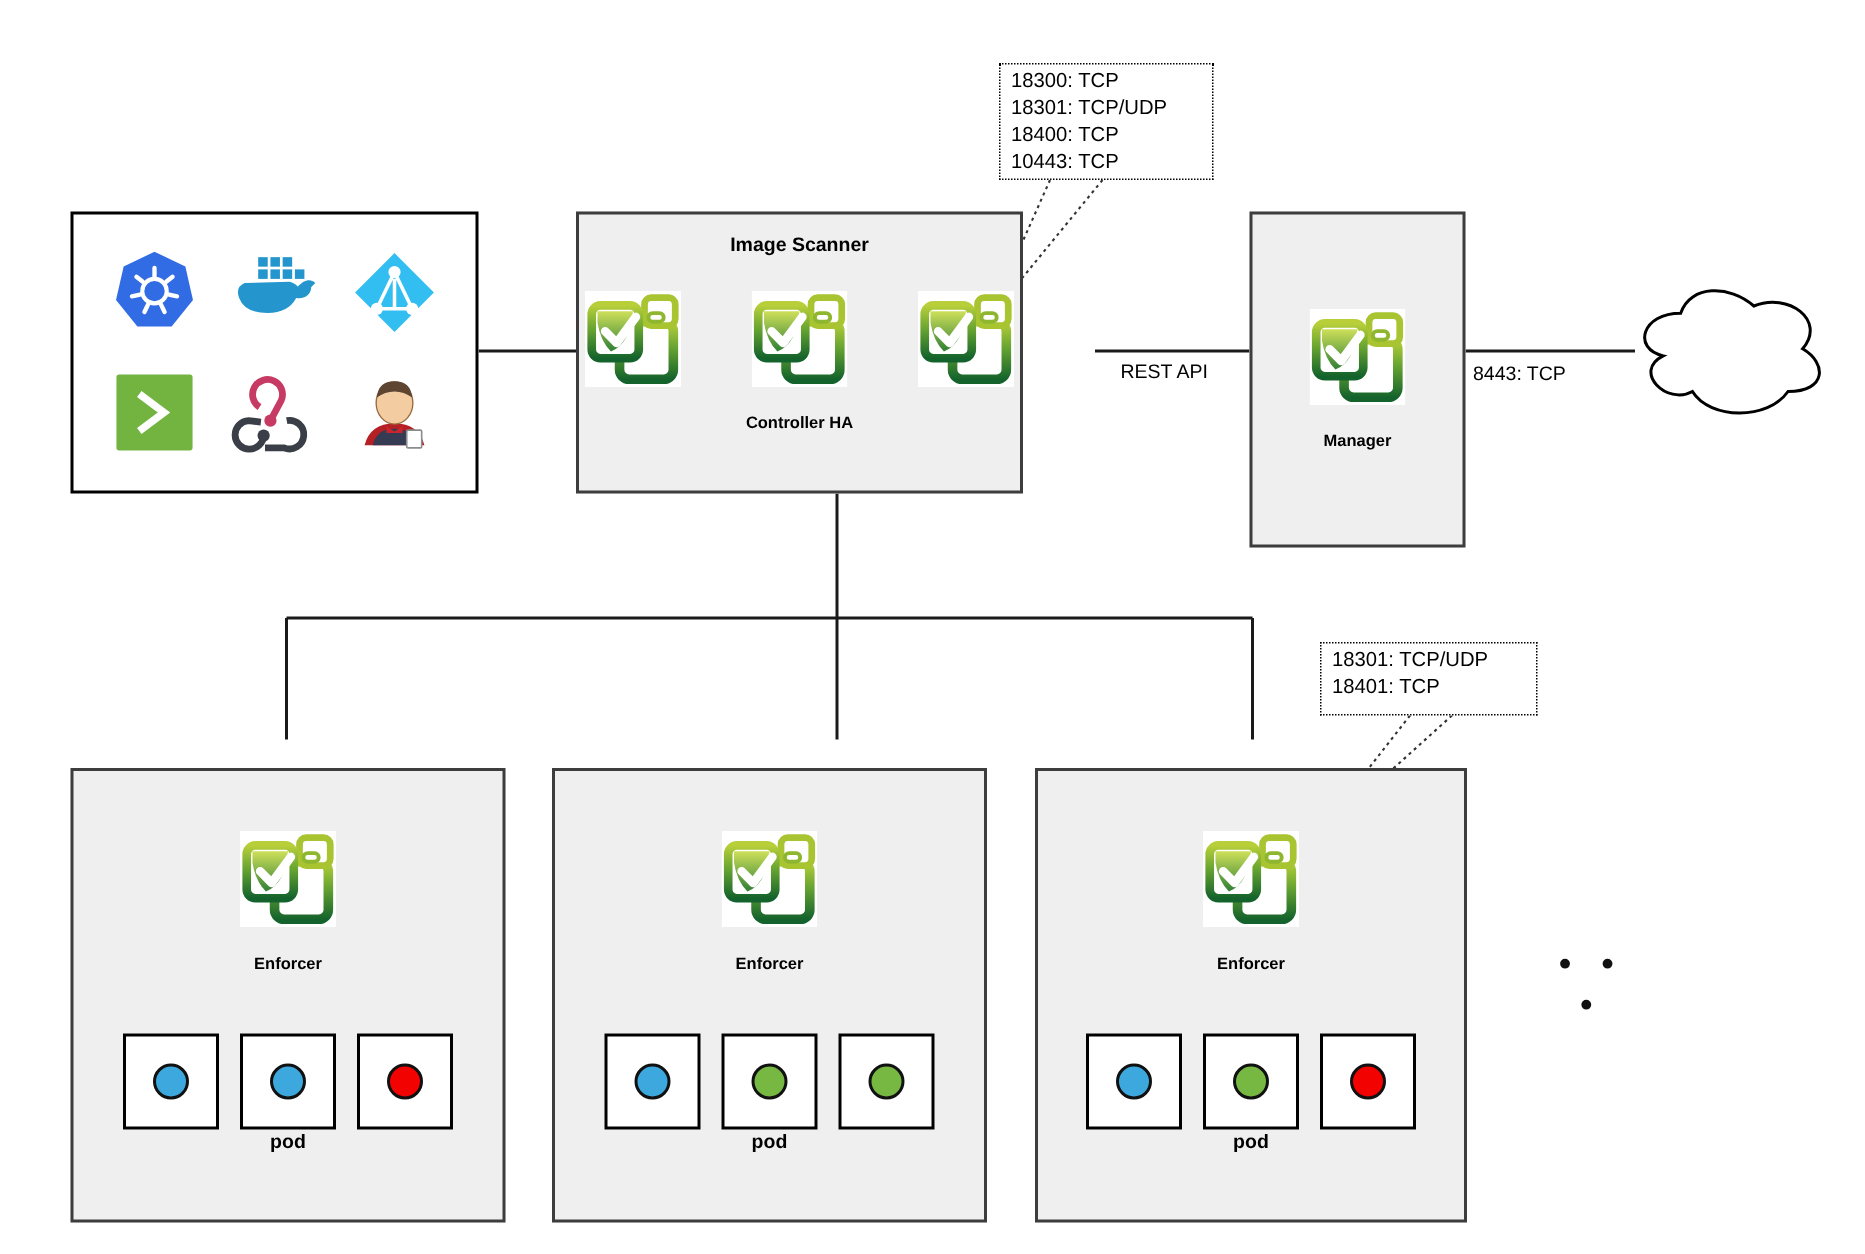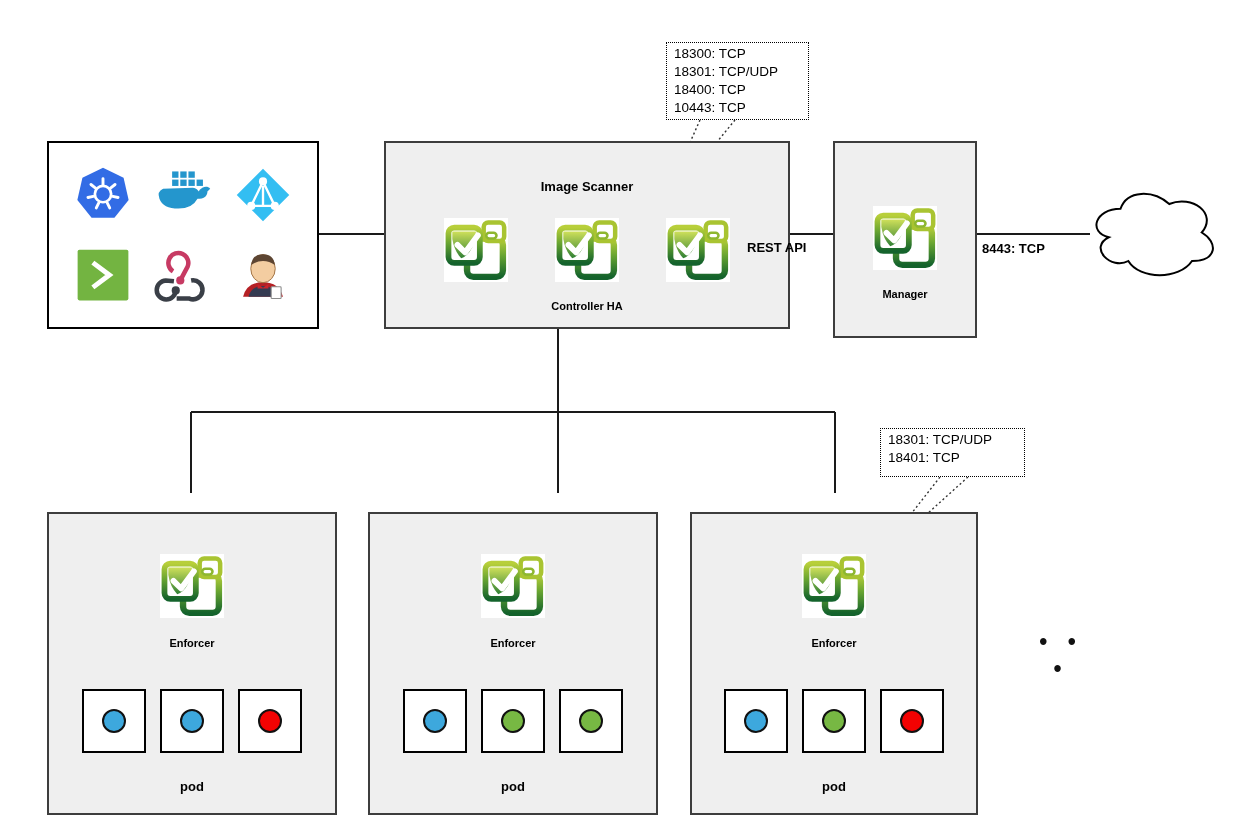--- a/index.html
+++ b/index.html
@@ -15,47 +15,47 @@
   .gray-box{background:#efefef;border:2px solid #3d3d3d;display:flex;flex-direction:column;align-items:center;}
 
   .integrations{left:47px;top:141px;width:272px;height:188px;}
   .icon-grid{
     display:grid;width:100%;height:100%;box-sizing:border-box;
     grid-template-columns:repeat(3,1fr);grid-template-rows:repeat(2,1fr);
     padding:12px 14px;place-items:center;
   }
   .app-icon{width:58px;height:58px;display:block;}
 
-  .controller{left:384px;top:141px;width:406px;height:188px;padding-top:36px;}
-  .manager{left:833px;top:141px;width:144px;height:197px;padding-top:24px;}
+  .controller{left:384px;top:141px;width:298px;height:188px;padding-top:12px;}
+  .manager{left:833px;top:141px;width:144px;height:224px;padding-top:24px;}
   .box-title{font-size:13px;font-weight:bold;height:15px;line-height:15px;}
   .box-label{font-size:11px;font-weight:bold;height:15px;line-height:15px;margin-top:17px;}
   .logo-row{display:flex;gap:47px;margin-top:24px;}
   .nv{width:64px;height:64px;display:block;}
 
   .enforcer{top:512px;width:290px;height:303px;padding-top:40px;}
   .enforcer .box-label{margin-top:18px;}
   .pod-row{display:flex;gap:14px;margin-top:38px;}
   .pod-square{
     width:64px;height:64px;background:#ffffff;border:2px solid #000000;
     box-sizing:border-box;display:flex;align-items:center;justify-content:center;
   }
   .pod-dot{width:20px;height:20px;border-radius:50%;border:2px solid #111;display:block;}
-  .pod-label{font-size:13px;font-weight:bold;margin-top:26px;}
+  .pod-label{font-size:13px;font-weight:bold;}
 
   .callout{
     position:absolute;box-sizing:border-box;background:#ffffff;
     border:1.4px dotted #000;padding:2px 6px 2px 7px;
     font-size:13.5px;line-height:18px;white-space:nowrap;
   }
   .callout-controller{left:666px;top:42px;width:143px;height:78px;}
   .callout-enforcer{left:880px;top:428px;width:145px;height:49px;}
   .callout span{display:block;}
 
-  .edge-label{position:absolute;font-size:13px;line-height:15px;white-space:nowrap;font-weight:bold;}
+  .edge-label{position:absolute;font-size:13px;line-height:15px;white-space:nowrap;}
   .lbl-restapi{left:747px;top:240px;}
   .lbl-8443{left:982px;top:241px;}
 
   .ellipsis{
     position:absolute;left:1029px;top:629px;width:64px;text-align:center;
     font-size:23px;font-weight:bold;letter-spacing:7px;color:#111;
   }
 </style>
 </head>
 <body>

